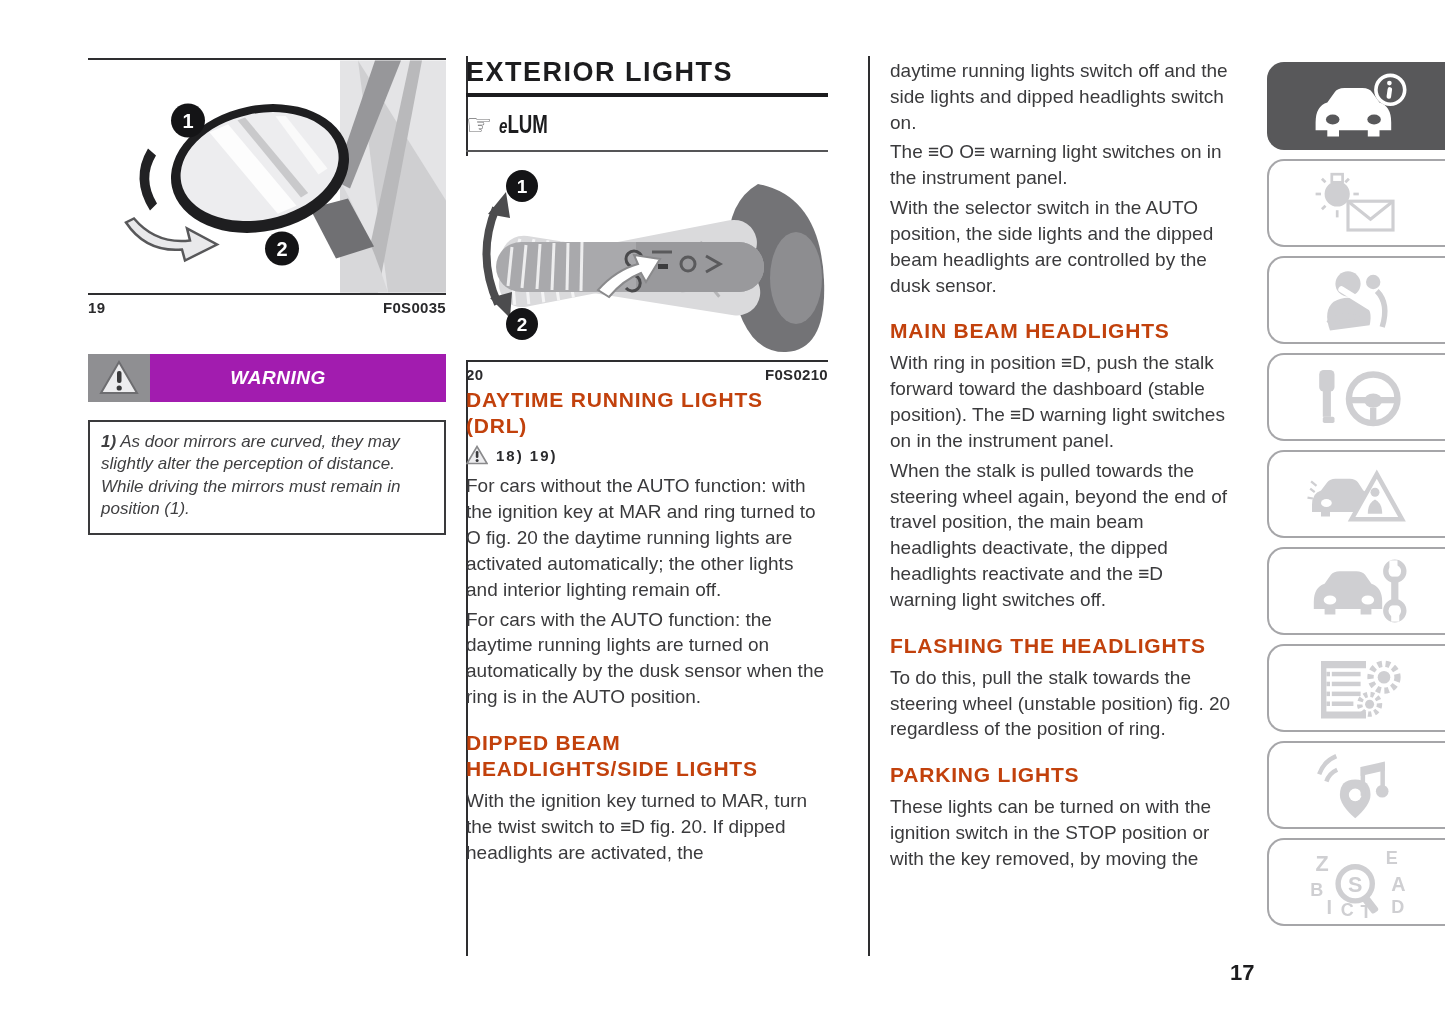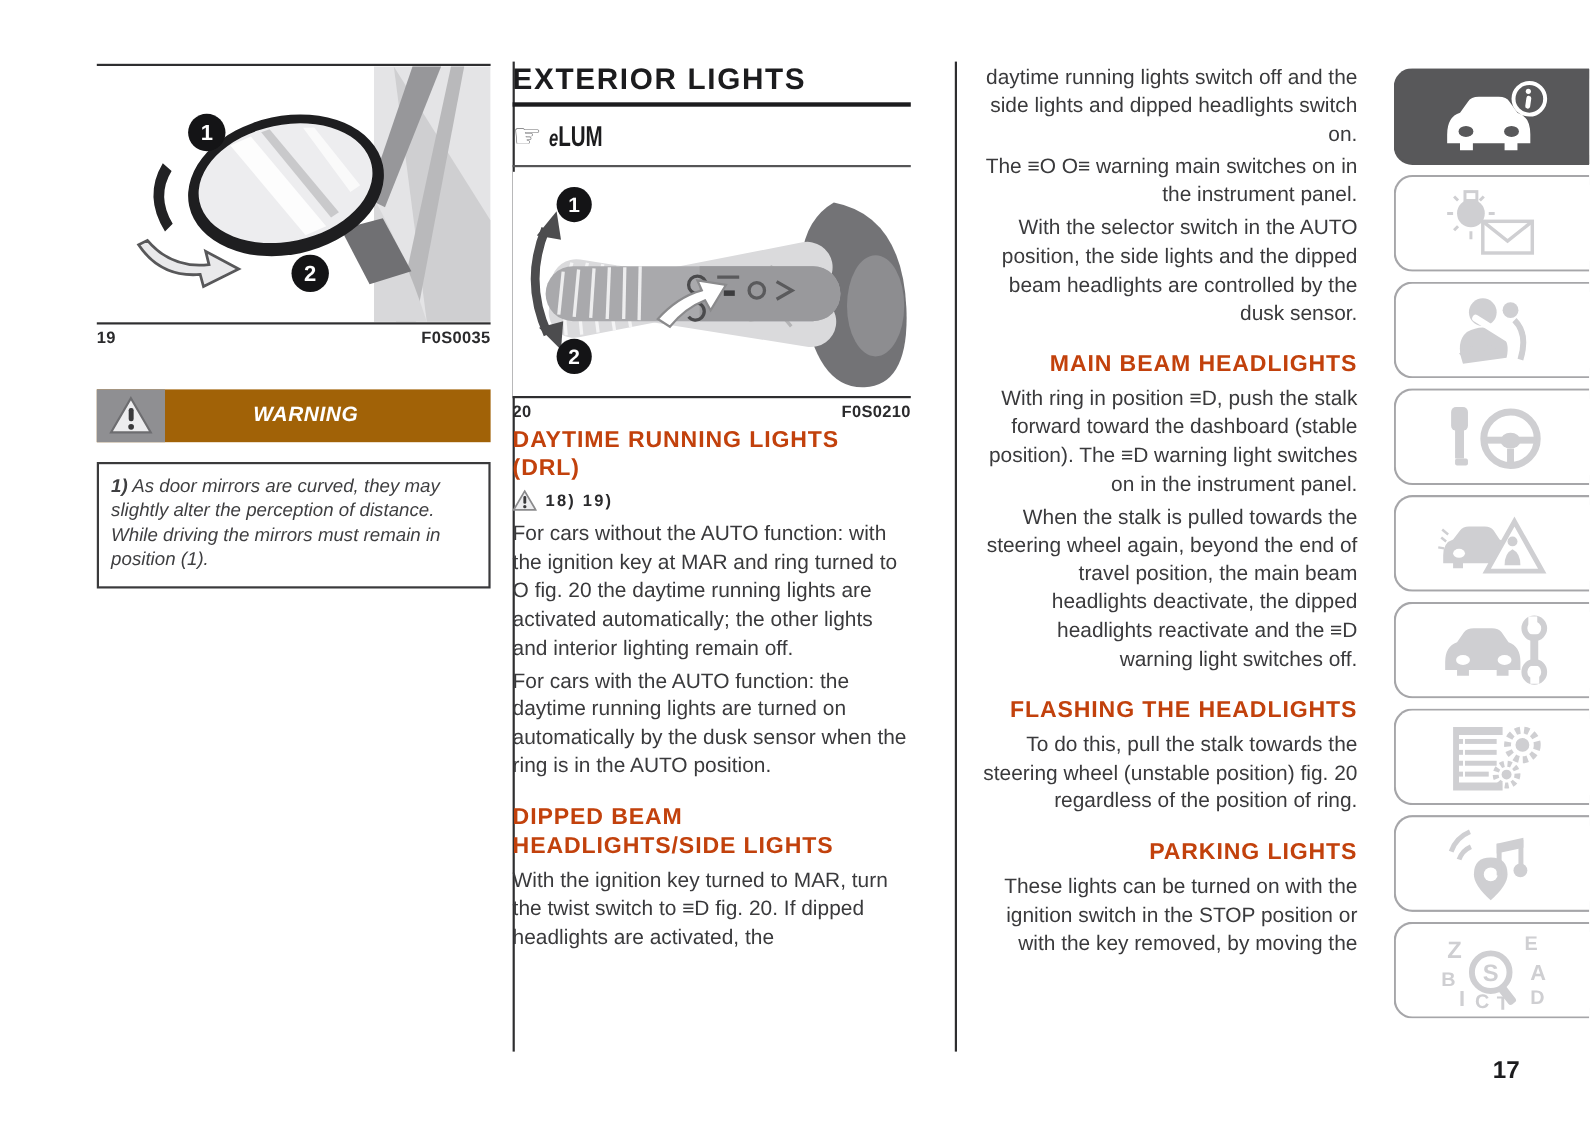--- a/index.html
+++ b/index.html
@@ -4,32 +4,32 @@
 <style>
   html,body{margin:0;padding:0;}
   body{
     width:1445px;height:1019px;position:relative;background:#ffffff;
     font-family:"Liberation Sans","DejaVu Sans",sans-serif;color:#3a3a3c;
     overflow:hidden;
   }
   .col{position:absolute;top:58px;}
   .col1{left:88px;width:358px;}
   .col2{left:466px;width:362px;}
-  .col3{left:890px;width:344px;text-align:right;}
+  .col3{left:890px;width:344px;}
   .vdivider{position:absolute;top:56px;height:900px;width:2px;background:#2e2e30;}
   .vd1{left:466px;}
   .vd2{left:868px;}
 
   .fig-rule{border:none;border-top:2px solid #2e2e30;margin:0;}
   .fig-svg{display:block;width:100%;}
   .caption{display:flex;justify-content:space-between;align-items:baseline;
     font-size:15px;font-weight:bold;color:#2a2a2c;margin-top:4px;letter-spacing:.3px;}
 
   
-  .warn-banner{display:flex;height:48px;margin-top:38px;background:#a16207;}
+  .warn-banner{display:flex;height:48px;margin-top:38px;background:#a21caf;}
   .warn-icon-box{width:62px;background:#8f8f92;display:flex;align-items:center;justify-content:center;}
   .warn-title{flex:1;display:flex;align-items:center;justify-content:center;
     color:#ffffff;font-weight:bold;font-style:italic;font-size:19px;letter-spacing:.5px;
     padding-right:40px;}
 
   .note-box{border:2px solid #3a3a3c;margin-top:18px;padding:9px 11px 12px 11px;
     font-style:italic;font-size:17px;line-height:1.32;color:#3f3f41;}
   .note-ref{font-weight:bold;}
 
   
@@ -53,21 +53,21 @@
 
   
   .sidebar{position:absolute;top:62px;right:0;width:178px;display:flex;flex-direction:column;gap:9px;}
   .tile{--tilebg:#ffffff;height:88px;border:2px solid #a6a6a9;border-right:none;
     border-radius:17px 0 0 17px;background:var(--tilebg);
     display:flex;align-items:center;justify-content:center;color:#cfcfd2;box-sizing:border-box;}
   .tile.active{--tilebg:#58585a;background:var(--tilebg);border-color:#58585a;color:#ffffff;}
   .tile svg{display:block;}
   .cut{fill:var(--tilebg);}
 
-  .pagenum{position:absolute;left:1357px;top:960px;font-size:22px;font-weight:bold;color:#1c1c1e;}
+  .pagenum{position:absolute;left:1230px;top:960px;font-size:22px;font-weight:bold;color:#1c1c1e;}
 </style>
 </head>
 <body>
 
 <div class="col col1">
   <hr class="fig-rule">
   <svg class="fig-svg" viewBox="0 0 358 232" height="233">
     <rect x="0" y="0" width="358" height="232" fill="#ffffff"></rect>
 
     <rect x="252" y="0" width="106" height="232" fill="#e4e4e6"></rect>
@@ -217,21 +217,21 @@
   <p class="body-p">For cars with the AUTO function: the daytime running lights are turned on automatically by the dusk sensor when the ring is in the AUTO position.</p>
 
   <h2 class="sub-title">DIPPED BEAM HEADLIGHTS/SIDE LIGHTS</h2>
   <p class="body-p">With the ignition key turned to MAR, turn the twist switch to ≡D fig. 20. If dipped headlights are activated, the</p>
 </div>
 
 <div class="vdivider vd2"></div>
 
 <div class="col col3">
   <p class="body-p">daytime running lights switch off and the side lights and dipped headlights switch on.</p>
-  <p class="body-p">The ≡O O≡ warning main switches on in the instrument panel.</p>
+  <p class="body-p">The ≡O O≡ warning light switches on in the instrument panel.</p>
   <p class="body-p">With the selector switch in the AUTO position, the side lights and the dipped beam headlights are controlled by the dusk sensor.</p>
 
   <h2 class="sub-title">MAIN BEAM HEADLIGHTS</h2>
   <p class="body-p">With ring in position ≡D, push the stalk forward toward the dashboard (stable position). The ≡D warning light switches on in the instrument panel.</p>
   <p class="body-p">When the stalk is pulled towards the steering wheel again, beyond the end of travel position, the main beam headlights deactivate, the dipped headlights reactivate and the ≡D warning light switches off.</p>
 
   <h2 class="sub-title">FLASHING THE HEADLIGHTS</h2>
   <p class="body-p">To do this, pull the stalk towards the steering wheel (unstable position) fig. 20 regardless of the position of ring.</p>
 
   <h2 class="sub-title">PARKING LIGHTS</h2>

